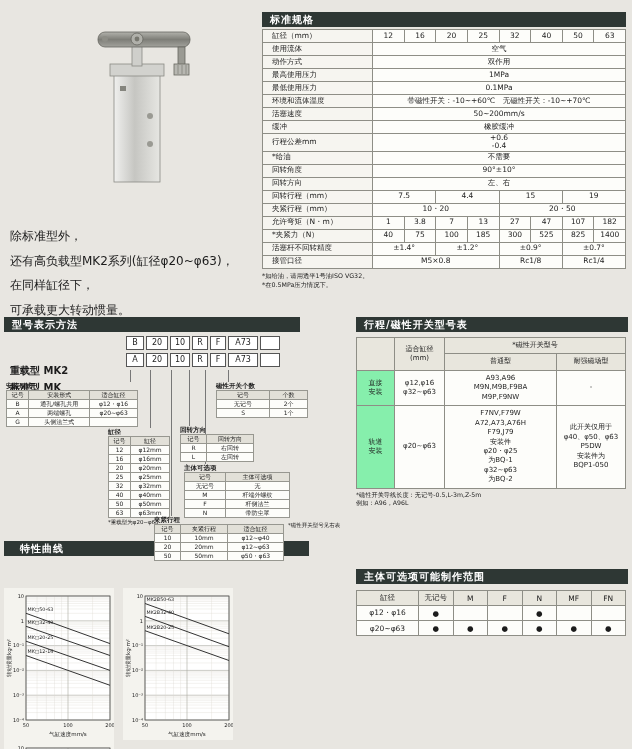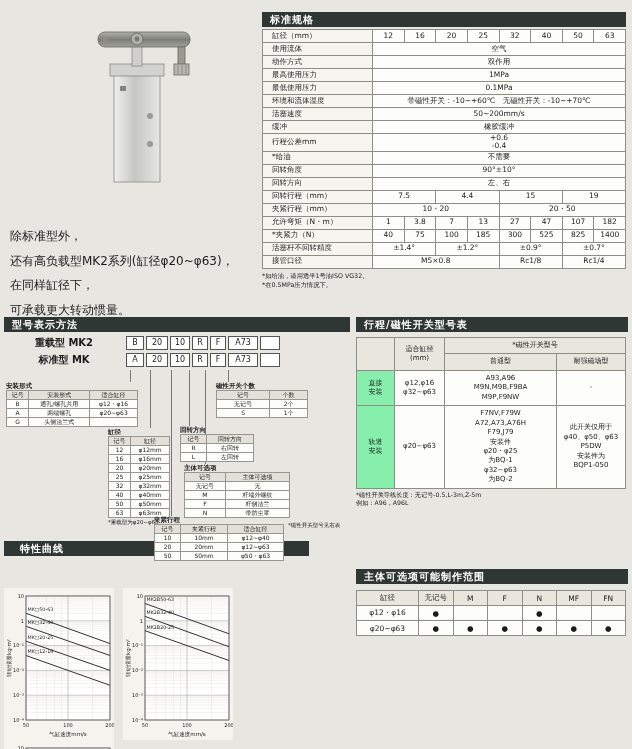--- a/index.html
+++ b/index.html
@@ -18,22 +18,22 @@
   .tiny{font-size:5.5px;line-height:1.05;}
   .small{font-size:6.2px;white-space:nowrap;}
   #spec-notes{font-size:6.3px;line-height:1.5;margin-top:2px;white-space:pre-line;}
   
   #intro{position:absolute;left:10px;top:224px;width:246px;font-size:12px;line-height:2.05;white-space:pre-line;}
   #photo{position:absolute;left:92px;top:16px;}
   
   #model-area{position:absolute;left:4px;top:336px;width:346px;height:232px;}
   #model-codes{position:absolute;left:6px;top:0;}
   .mrow{height:17px;white-space:nowrap;}
-  .series{display:inline-block;width:108px;padding-right:8px;text-align:center;
-          font-size:10px;font-weight:bold;vertical-align:top;}
+  .series{display:inline-block;width:108px;padding-right:8px;text-align:left;
+          font-size:10px;font-weight:bold;vertical-align:top;margin-top:28px;}
   .mbox{display:inline-block;border:1px solid #555;background:#fff;height:12px;line-height:12px;
         font-size:8px;text-align:center;vertical-align:top;margin-right:2px;}
   .w0{width:16px}.w1{width:20px}.w2{width:18px}.w3{width:14px}.w4{width:14px}.w5{width:28px}.w6{width:18px}
   .vline{position:absolute;width:1px;background:#777;z-index:0;}
   .mini-wrap{position:absolute;z-index:1;}
   .mcap{font-size:6.5px;font-weight:bold;height:8px;line-height:8px;}
   .mini{width:100%;}
   .mini th,.mini td{border:1px solid #979790;font-size:6px;font-weight:normal;text-align:center;
         height:8px;padding:0 1px;line-height:1.05;}
   .mini th{background:#e2e0d8;}
@@ -214,21 +214,21 @@
             <td colspan="4">M5×0.8</td>
             <td colspan="2">Rc1/8</td>
             <td colspan="2">Rc1/4</td>
           </tr>
         </tbody>
       </table>
     <div id="spec-notes">*如给油，请用透平1号油ISO VG32。
 *在0.5MPa压力情况下。</div>
   </div>
 
-  <div class="sec-hdr" style="left:4px;top:317px;width:346px;font-family:Liberation Serif, serif;">型号表示方法</div>
+  <div class="sec-hdr" style="left:4px;top:317px;width:296px;font-family:Liberation Serif, serif;">型号表示方法</div>
   <div id="model-area">
     <div id="model-codes">
         <div class="mrow"><span class="series">重载型 MK2</span><span class="mbox w0">B</span><span class="mbox w1">20</span><span class="mbox w2">10</span><span class="mbox w3">R</span><span class="mbox w4">F</span><span class="mbox w5">A73</span><span class="mbox w6"></span></div>
         <div class="mrow"><span class="series">标准型 MK</span><span class="mbox w0">A</span><span class="mbox w1">20</span><span class="mbox w2">10</span><span class="mbox w3">R</span><span class="mbox w4">F</span><span class="mbox w5">A73</span><span class="mbox w6"></span></div>
       </div>
     <div class="vline" style="left:126px;top:34px;height:12px"></div>
     <div class="vline" style="left:146px;top:34px;height:58px"></div>
     <div class="vline" style="left:167px;top:34px;height:146px"></div>
     <div class="vline" style="left:185px;top:34px;height:56px"></div>
     <div class="vline" style="left:201px;top:34px;height:94px"></div>

